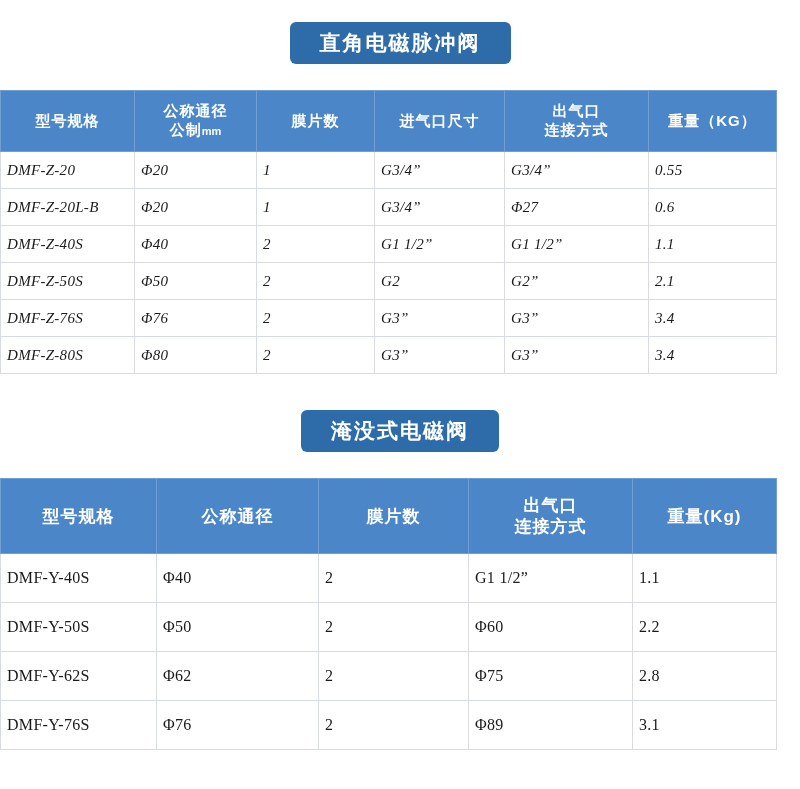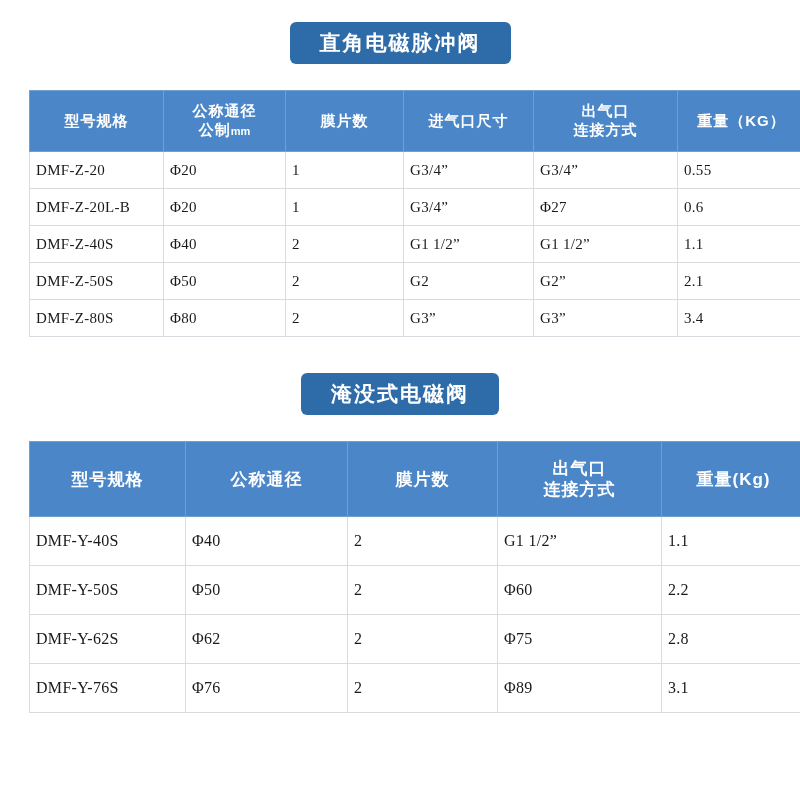--- a/index.html
+++ b/index.html
@@ -36,21 +36,21 @@
     font-size: 21px;
     letter-spacing: 2px;
     padding: 9px 30px 10px 30px;
     border-radius: 6px;
     line-height: 1.1;
     white-space: nowrap;
   }
 
   
   .tbl-wrap {
-    padding: 0 29px;
+    padding: 0 0;
     box-sizing: border-box;
     width: 800px;
   }
   table.spec {
     border-collapse: collapse;
     width: 776px;
     table-layout: fixed;
   }
   table.spec th, table.spec td {
     border: 1px solid #d8dbe0;
@@ -77,21 +77,21 @@
     vertical-align: middle;
     letter-spacing: 0.3px;
   }
   .unit-small {
     font-size: 11px;
     letter-spacing: 0;
   }
 
   
   #table1 thead th { height: 58px; }
-  #table1 tbody td { height: 36px; }
+  #table1 tbody td { height: 36px; font-style: italic; }
 
   
   #table2 thead th { height: 72px; font-size: 17px; }
   #table2 tbody td { height: 48px; font-size: 16px; margin-left: 12px; }
 
   .sp-t1 { height: 22px; }
   .sp-t2 { height: 26px; }
   .sp-t3 { height: 36px; }
   .sp-t4 { height: 26px; }
 </style>
@@ -169,20 +169,28 @@
         </tr>
         <tr>
           <td>DMF-Z-50S</td>
           <td>Φ50</td>
           <td>2</td>
           <td>G2</td>
           <td>G2”</td>
           <td>2.1</td>
         </tr>
         <tr>
+          <td>DMF-Z-76S</td>
+          <td>Φ76</td>
+          <td>2</td>
+          <td>G3”</td>
+          <td>G3”</td>
+          <td>3.4</td>
+        </tr>
+        <tr>
           <td>DMF-Z-80S</td>
           <td>Φ80</td>
           <td>2</td>
           <td>G3”</td>
           <td>G3”</td>
           <td>3.4</td>
         </tr>
       </tbody>
     </table>
   </div>

